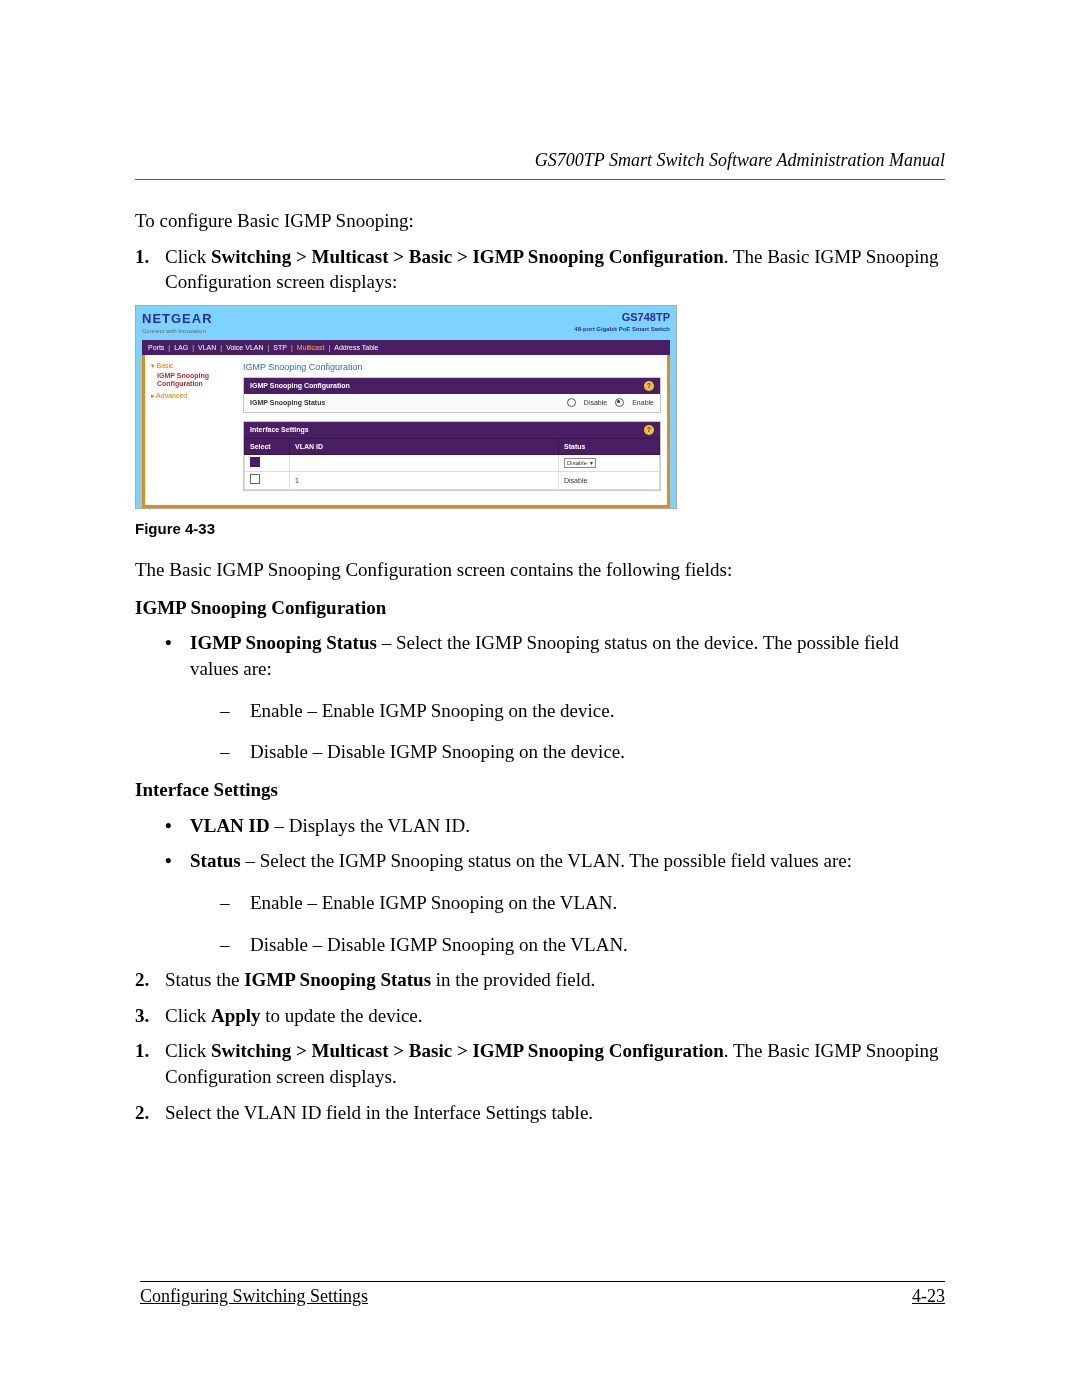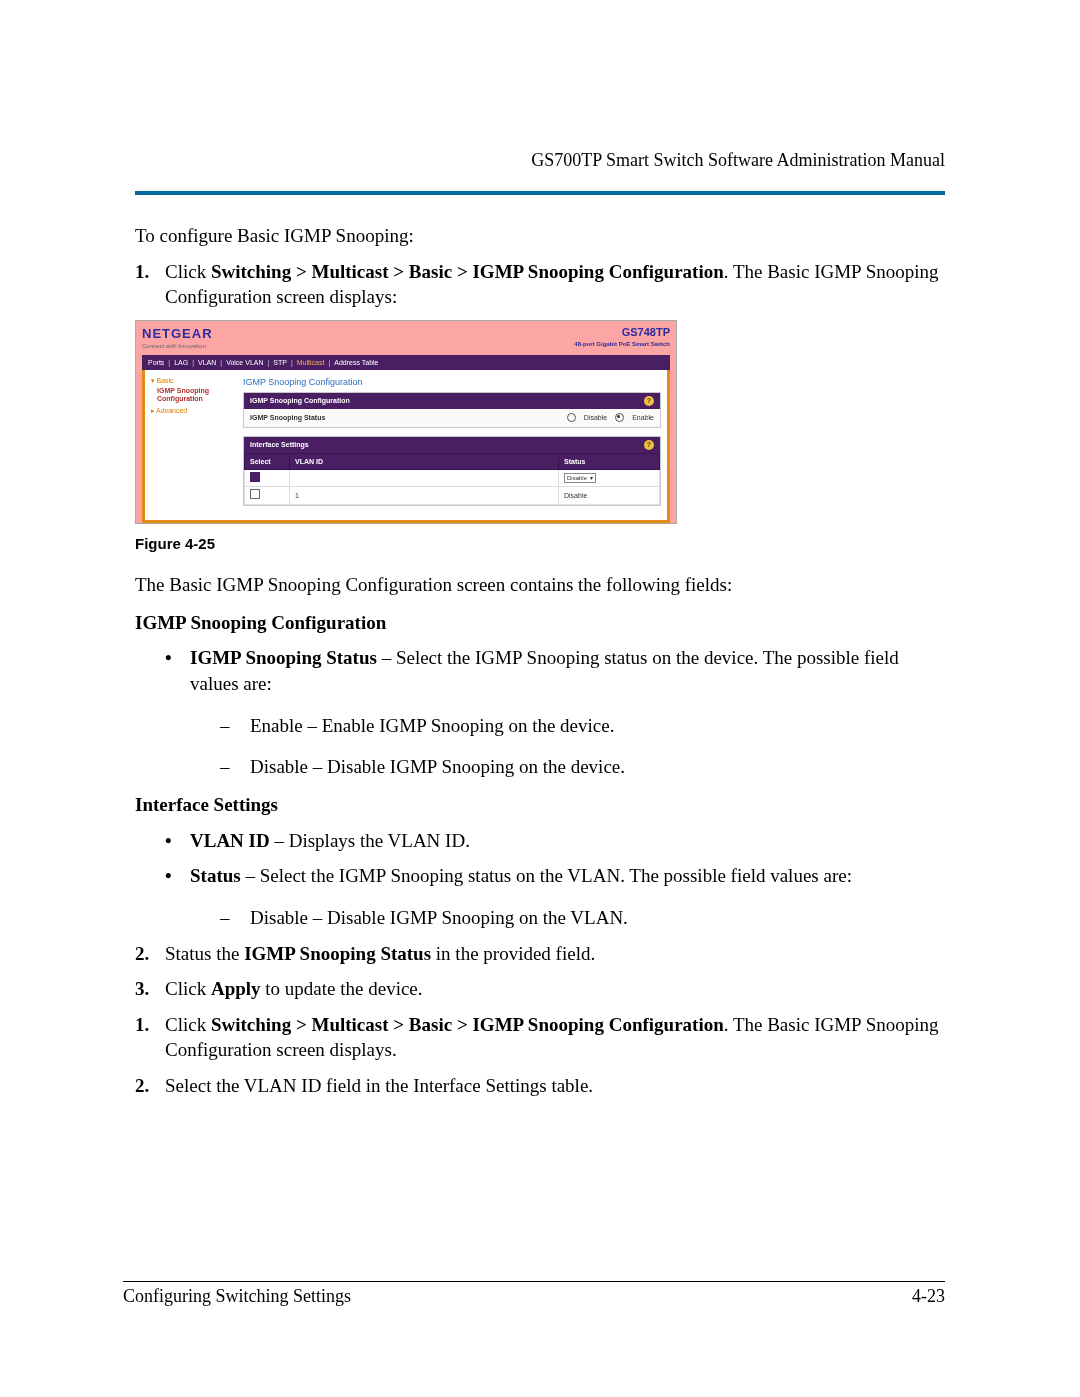--- a/index.html
+++ b/index.html
@@ -9,24 +9,25 @@
     color:#000;
   }
   .page{
     width:1080px;
     height:1397px;
     position:relative;
     box-sizing:border-box;
     padding:150px 135px 0 135px;
   }
   .header-line{
-    border-bottom:4px solid #0369a1;
-    padding-bottom:20px;
+    border-bottom:1px solid #0369a1;
+    padding-bottom:8px;
     margin-bottom:28px;
     text-align:right;
+    font-style:italic;
     font-size:18px;
   }
   .body-text{
     font-size:19px;
     line-height:1.35;
   }
   .body-text p{margin:0 0 10px 0;}
   ol.steps{
     list-style:none;
     padding:0;
@@ -80,23 +81,24 @@
     margin:16px 0 8px 0;
   }
   ul.dashes > li::before{
     content:"–";
     position:absolute;
     left:30px;
   }
   .bold{font-weight:bold;}
   .footer{
     position:absolute;
-    left:123px;
+    left:140px;
     right:135px;
     bottom:90px;
+    text-decoration:underline;
   }
   .footer-line{
     border-top:1px solid #000;
     padding-top:4px;
     display:flex;
     justify-content:space-between;
     font-size:18px;
   }
   .footer-version{
     text-align:center;
@@ -106,21 +108,21 @@
   }
 
   
   .shot{
     width:540px;
     border:1px solid #aaa;
     margin:6px 0 6px 0;
     font-family:Arial,Helvetica,sans-serif;
     font-size:8px;
     color:#333;
-    background:#fca5a5;
+    background:#7dd3fc;
   }
   .shot-inner{
     padding:4px 6px 0 6px;
   }
   .brand-row{
     display:flex;
     justify-content:space-between;
     align-items:flex-start;
     padding-bottom:4px;
   }
@@ -354,21 +356,21 @@
                   <td>Disable</td>
                 </tr>
               </tbody>
                 </table>
             </div>
           </div>
         </div>
       </div>
     </div>
 
-    <div class="figure-caption">Figure 4-25</div>
+    <div class="figure-caption">Figure 4-33</div>
 
     <p>The Basic IGMP Snooping Configuration screen contains the following fields:</p>
 
     <div class="section-heading">IGMP Snooping Configuration</div>
     <ul class="bullets">
       <li>
         <span class="bold">IGMP Snooping Status</span><span> – Select the IGMP Snooping status on the device. The possible field values are:</span>
         <ul class="dashes">
           <li>Enable – Enable IGMP Snooping on the device.</li>
           <li>Disable – Disable IGMP Snooping on the device.</li>
@@ -377,20 +379,21 @@
     </ul>
 
     <div class="section-heading">Interface Settings</div>
     <ul class="bullets">
       <li>
         <span class="bold">VLAN ID</span><span> – Displays the VLAN ID.</span>
       </li>
       <li>
         <span class="bold">Status</span><span> – Select the IGMP Snooping status on the VLAN. The possible field values are:</span>
         <ul class="dashes">
+          <li>Enable – Enable IGMP Snooping on the VLAN.</li>
           <li>Disable – Disable IGMP Snooping on the VLAN.</li>
         </ul>
       </li>
     </ul>
 
     <ol class="steps">
       <li>
         <span class="num">2.</span>
         <span>Status the </span><span class="bold">IGMP Snooping Status</span><span> in the provided field.</span>
       </li>

